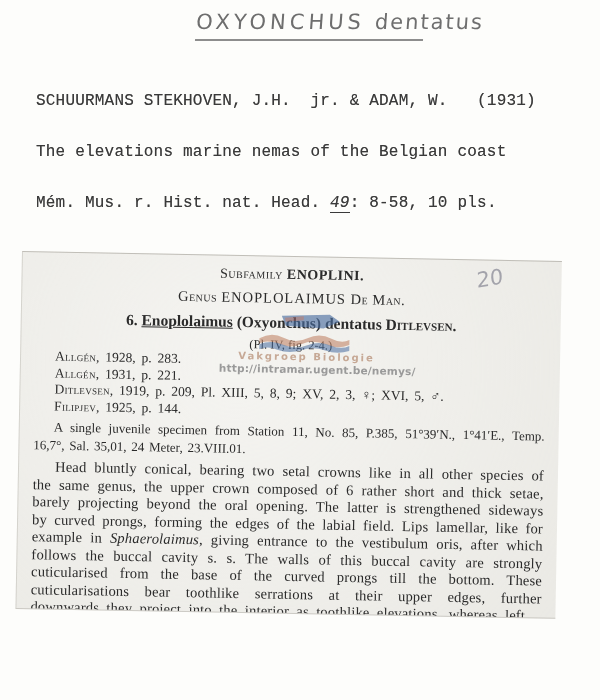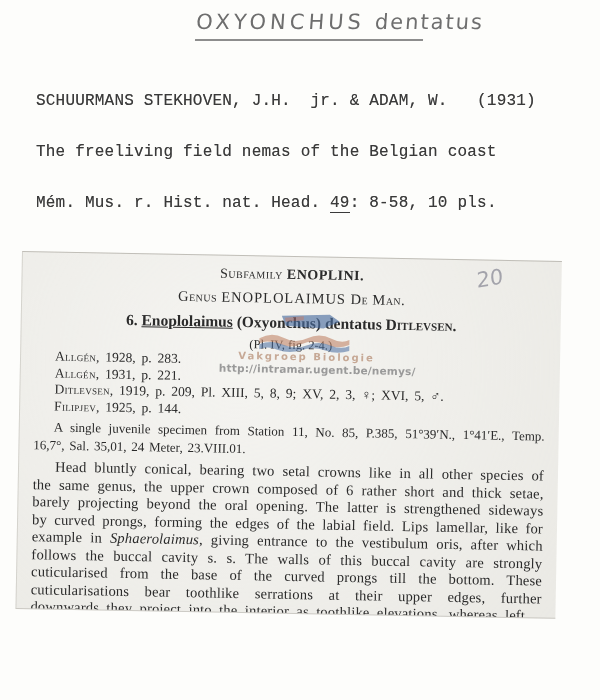--- a/index.html
+++ b/index.html
@@ -26,21 +26,21 @@
   
   .citation{
     position:absolute;left:36px;top:62px;
     font-family:"Liberation Mono","DejaVu Sans Mono",monospace;
     font-size:16px;line-height:23px;
     color:#3a3a3a;
     text-shadow:0 0 0.6px rgba(40,40,40,.55);
     letter-spacing:.2px;
   }
   .citation div{white-space:pre;margin-top:28px;}
-  .vol-underline{border-bottom:1.6px solid #3a3a3a;}
+  .vol-underline{border-bottom:1.6px solid #3a3a3a;font-style:italic;}
   
   .card{
     position:absolute;left:22px;top:251px;width:540px;height:358px;
     background:#efeee9;
     background-image:radial-gradient(circle at 40% 30%, rgba(255,255,255,.35), rgba(0,0,0,.02));
     border-top:1px solid rgba(110,105,95,.35);
     border-left:1px solid rgba(110,105,95,.18);
     border-bottom:1px solid rgba(110,105,95,.28);
     transform:rotate(1.05deg);
     transform-origin:0 0;
@@ -95,21 +95,21 @@
     color:#9a9a9a;margin-top:1px;letter-spacing:.2px;
   }
 </style>
 </head>
 <body>
 
 <div class="hand-title"><span class="hand-genus">OXYONCHUS</span><span class="hand-species">dentatus</span></div>
 
 <div class="citation">
   <div>SCHUURMANS STEKHOVEN, J.H.  jr. &amp; ADAM, W.   (1931)</div>
-  <div>The freeliving field nemas of the Belgian coast</div>
+  <div>The elevations marine nemas of the Belgian coast</div>
   <div><span>Mém. Mus. r. Hist. nat. Head. </span><span class="vol-underline">49</span><span>: 8-58, 10 pls.</span></div>
 </div>
 
 <div class="card">
 
   <div class="pencil-num">20</div>
 
   <div class="card-h1"><span class="sc">Subfamily </span><span class="bold-name">ENOPLINI.</span></div>
 
   <div class="card-h2"><span class="sc">Genus </span><span class="gname">ENOPLOLAIMUS </span><span class="sc">De Man.</span></div>

